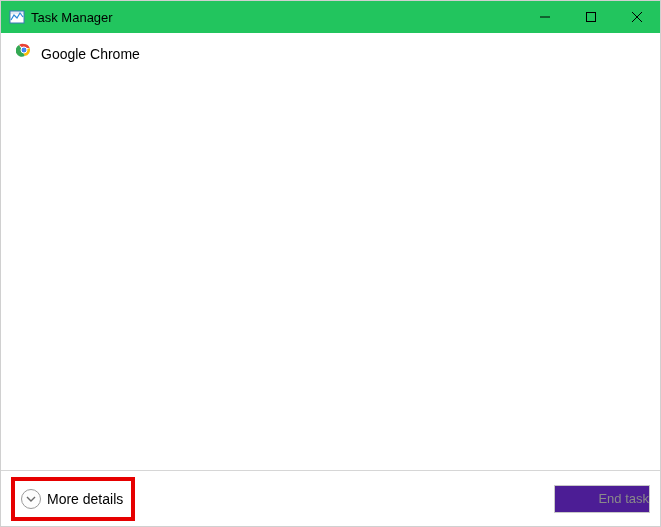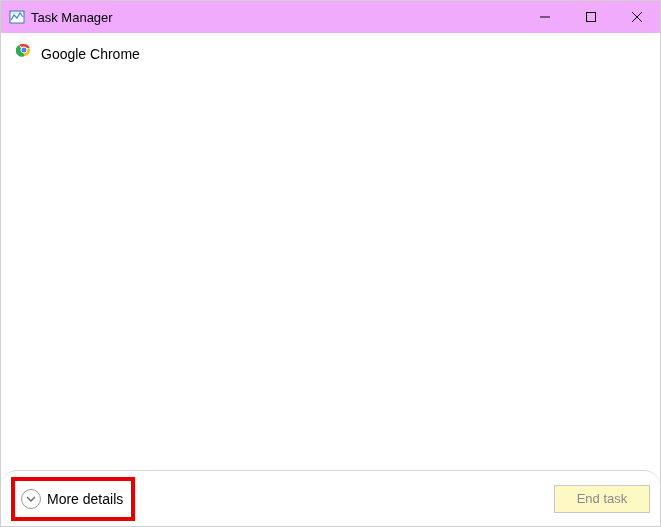--- a/index.html
+++ b/index.html
@@ -13,21 +13,21 @@
       display: flex;
       flex-direction: column;
       border: 1px solid #d0d0d0;
       position: relative;
     }
     .titlebar {
       height: 32px;
       display: flex;
       align-items: center;
       padding-left: 8px;
-      background: #f0abfc;
+      background: #22c55e;
     }
     .title-icon {
       width: 16px;
       height: 16px;
       margin-right: 6px;
       display: inline-flex;
       align-items: center;
       justify-content: center;
     }
     .title-text {
@@ -75,21 +75,20 @@
       color: #000;
       margin-top: 8px;
     }
     .footer {
       height: 56px;
       border-top: 1px solid #d6d6d6;
       display: flex;
       align-items: center;
       justify-content: space-between;
       padding: 0 10px;
-      border-radius: 16px;
     }
     .more-details {
       display: flex;
       align-items: center;
       gap: 6px;
       padding: 4px 6px;
       cursor: pointer;
     }
     .highlight-box {
       border: 4px solid #e60000;
@@ -108,24 +107,25 @@
       background: #fdfdfd;
     }
     .more-details-label {
       font-size: 14px;
       color: #000;
     }
     .end-task-btn {
       width: 96px;
       height: 28px;
       border: 1px solid #c8c8c8;
-      background: #fef9c3;
+      background: #4c1d95;
       color: #8a8a8a;
       font-size: 13px;
       cursor: default;
+      text-align: right;
     }
   </style>
 </head>
 <body>
 
 <div class="titlebar">
   <span class="title-icon">
     <svg width="16" height="16" viewBox="0 0 16 16">
       <rect x="1" y="2" width="14" height="12" fill="#fff" stroke="#3a7ab8" stroke-width="1"></rect>
       <polyline points="2,11 5,6 8,9 11,4 14,8" fill="none" stroke="#2a88d8" stroke-width="1.2"></polyline>

